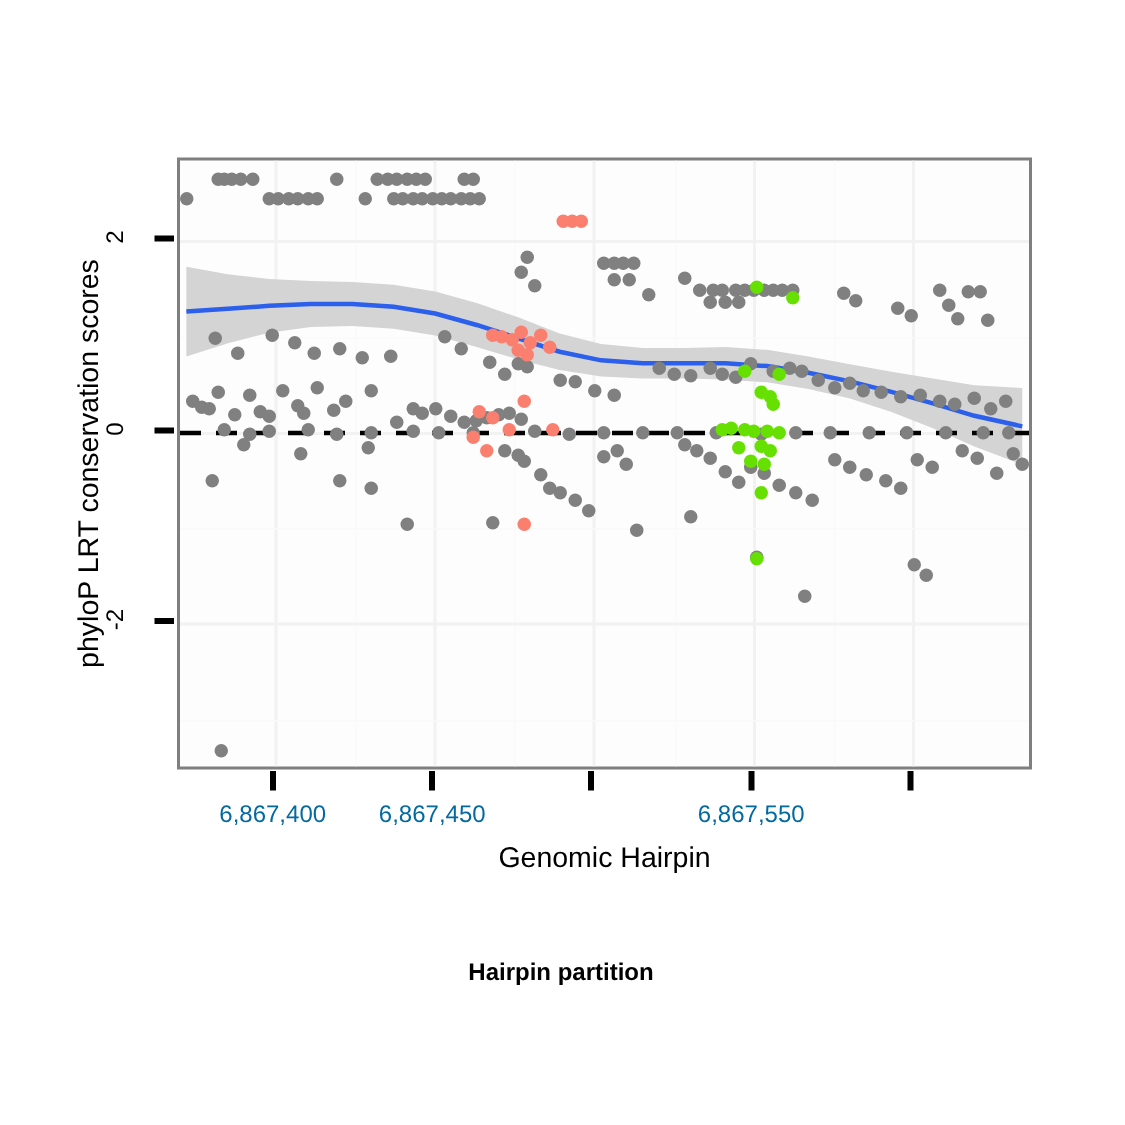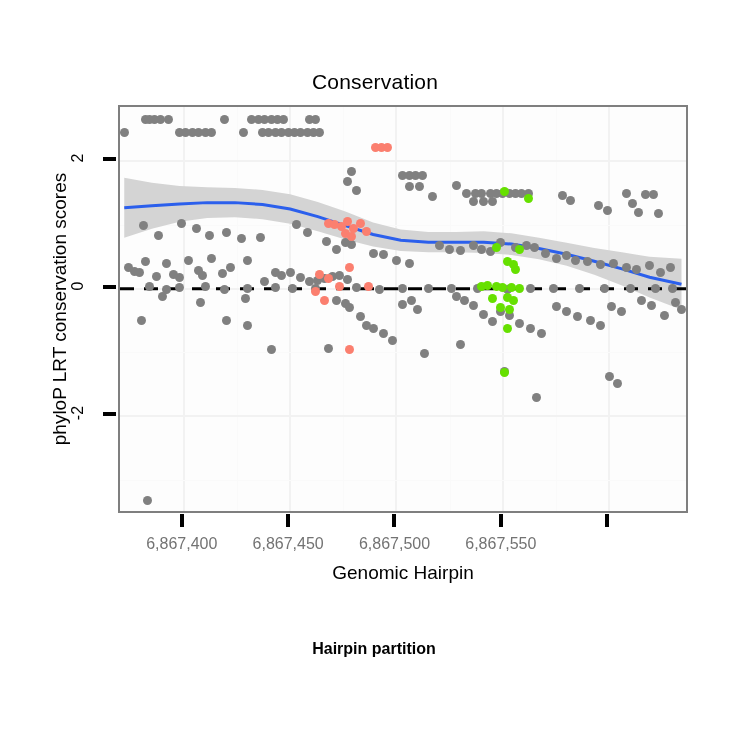--- a/index.html
+++ b/index.html
@@ -99,21 +99,21 @@
   .xtick-mark {
     position: absolute;
     width: 4px;
     height: 13px;
     background: #000000;
     top: 514px;
   }
   .xtick-label {
     position: absolute;
     font-size: 16px;
-    color: #737373;
+    color: #0369a1;
     text-align: center;
     width: 130px;
     top: 535px;
   }
 
   
   .pt {
     position: absolute;
     width: 9px;
     height: 9px;
@@ -169,21 +169,20 @@
     font-size: 16px;
     color: #000000;
     margin-right: 18px;
   }
 </style>
 </head>
 <body>
 
 <div id="root">
 
-  <div id="plot-title">Conservation</div>
 
   <div id="y-axis-title">phyloP LRT conservation scores</div>
 
   <div id="panel">
     <div id="panel-inner">
         <div class="grid-major-x" style="left: 62.806px;"></div>
         <div class="grid-minor-x" style="left: 116.978px;"></div>
         <div class="grid-major-x" style="left: 169.149px;"></div>
         <div class="grid-minor-x" style="left: 223.321px;"></div>
         <div class="grid-major-x" style="left: 275.493px;"></div>
@@ -462,17 +461,16 @@
     <div class="ytick-label" style="top: 149.188px;">2</div>
     <div class="ytick-mark" style="top: 284.688px;"></div>
     <div class="ytick-label" style="top: 276.688px;">0</div>
     <div class="ytick-mark" style="top: 412.188px;"></div>
     <div class="ytick-label" style="top: 404.188px;">-2</div>
     <div class="xtick-mark" style="left: 179.806px;"></div>
     <div class="xtick-label" style="left: 116.806px;">6,867,400</div>
     <div class="xtick-mark" style="left: 286.149px;"></div>
     <div class="xtick-label" style="left: 223.149px; text-align: center;">6,867,450</div>
     <div class="xtick-mark" style="left: 392.493px;"></div>
-    <div class="xtick-label" style="left: 329.493px;">6,867,500</div>
     <div class="xtick-mark" style="left: 498.836px;"></div>
     <div class="xtick-label" style="left: 435.836px;">6,867,550</div>
     <div class="xtick-mark" style="left: 605.179px;"></div>
   </div>
 
 </body></html>

